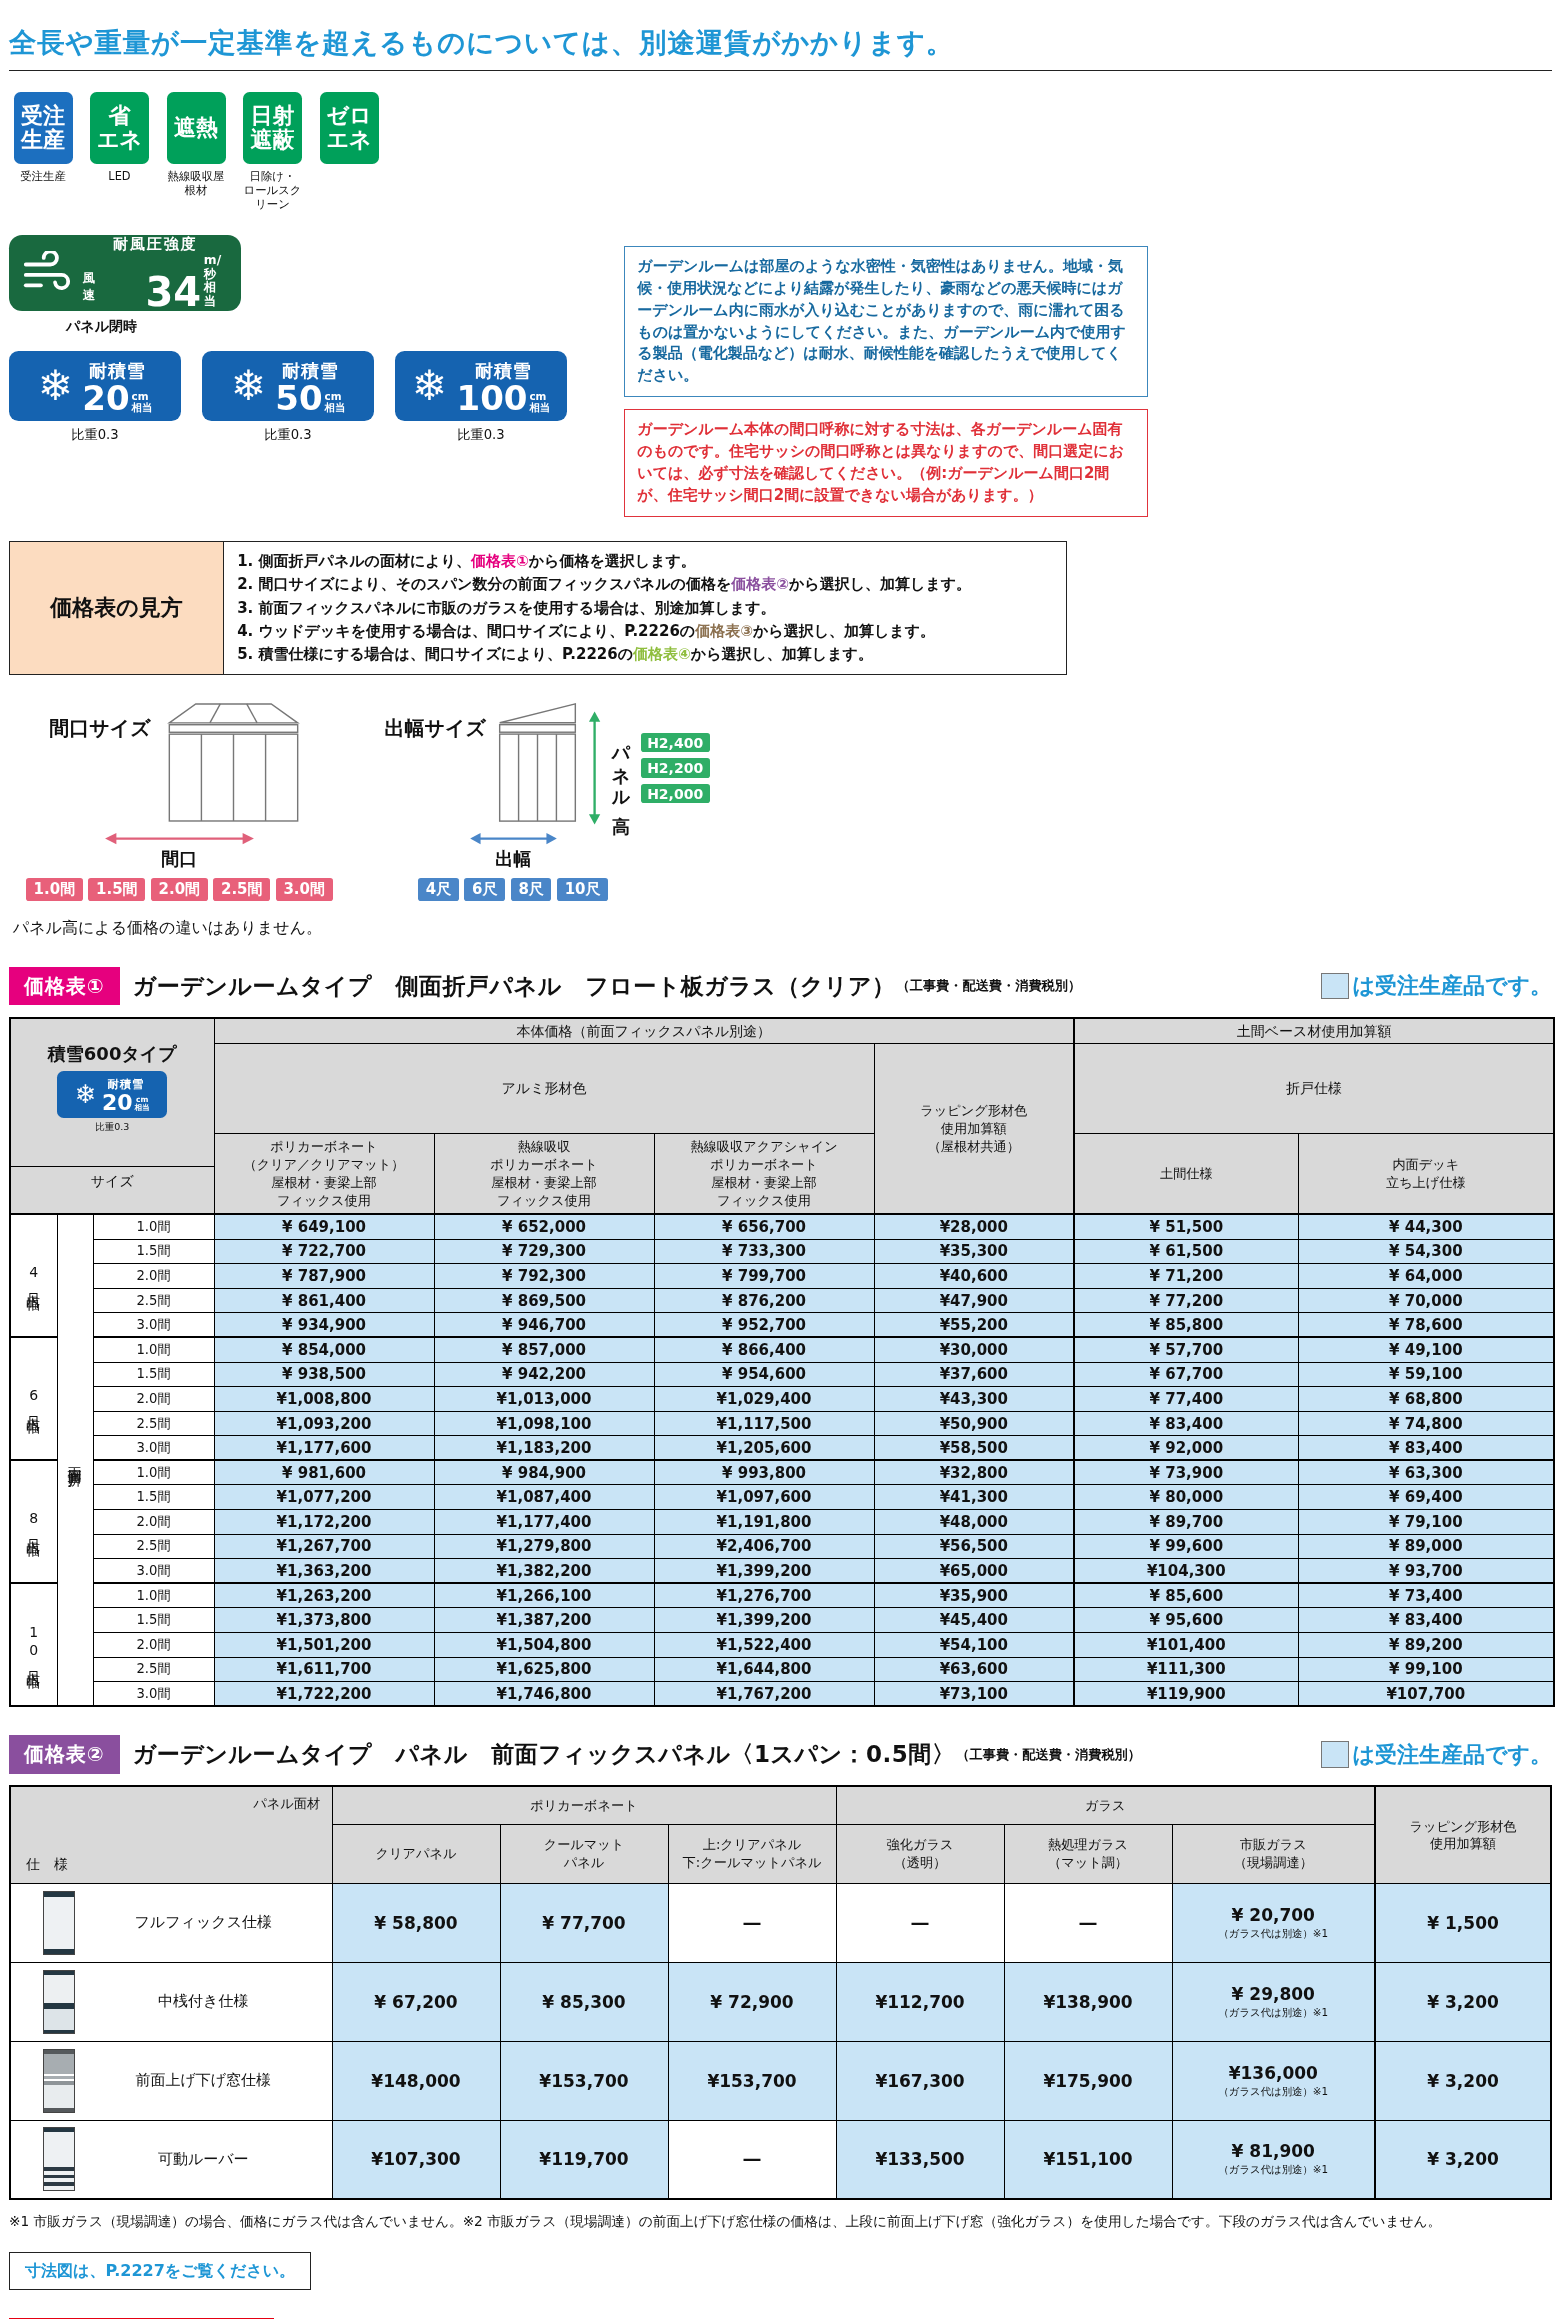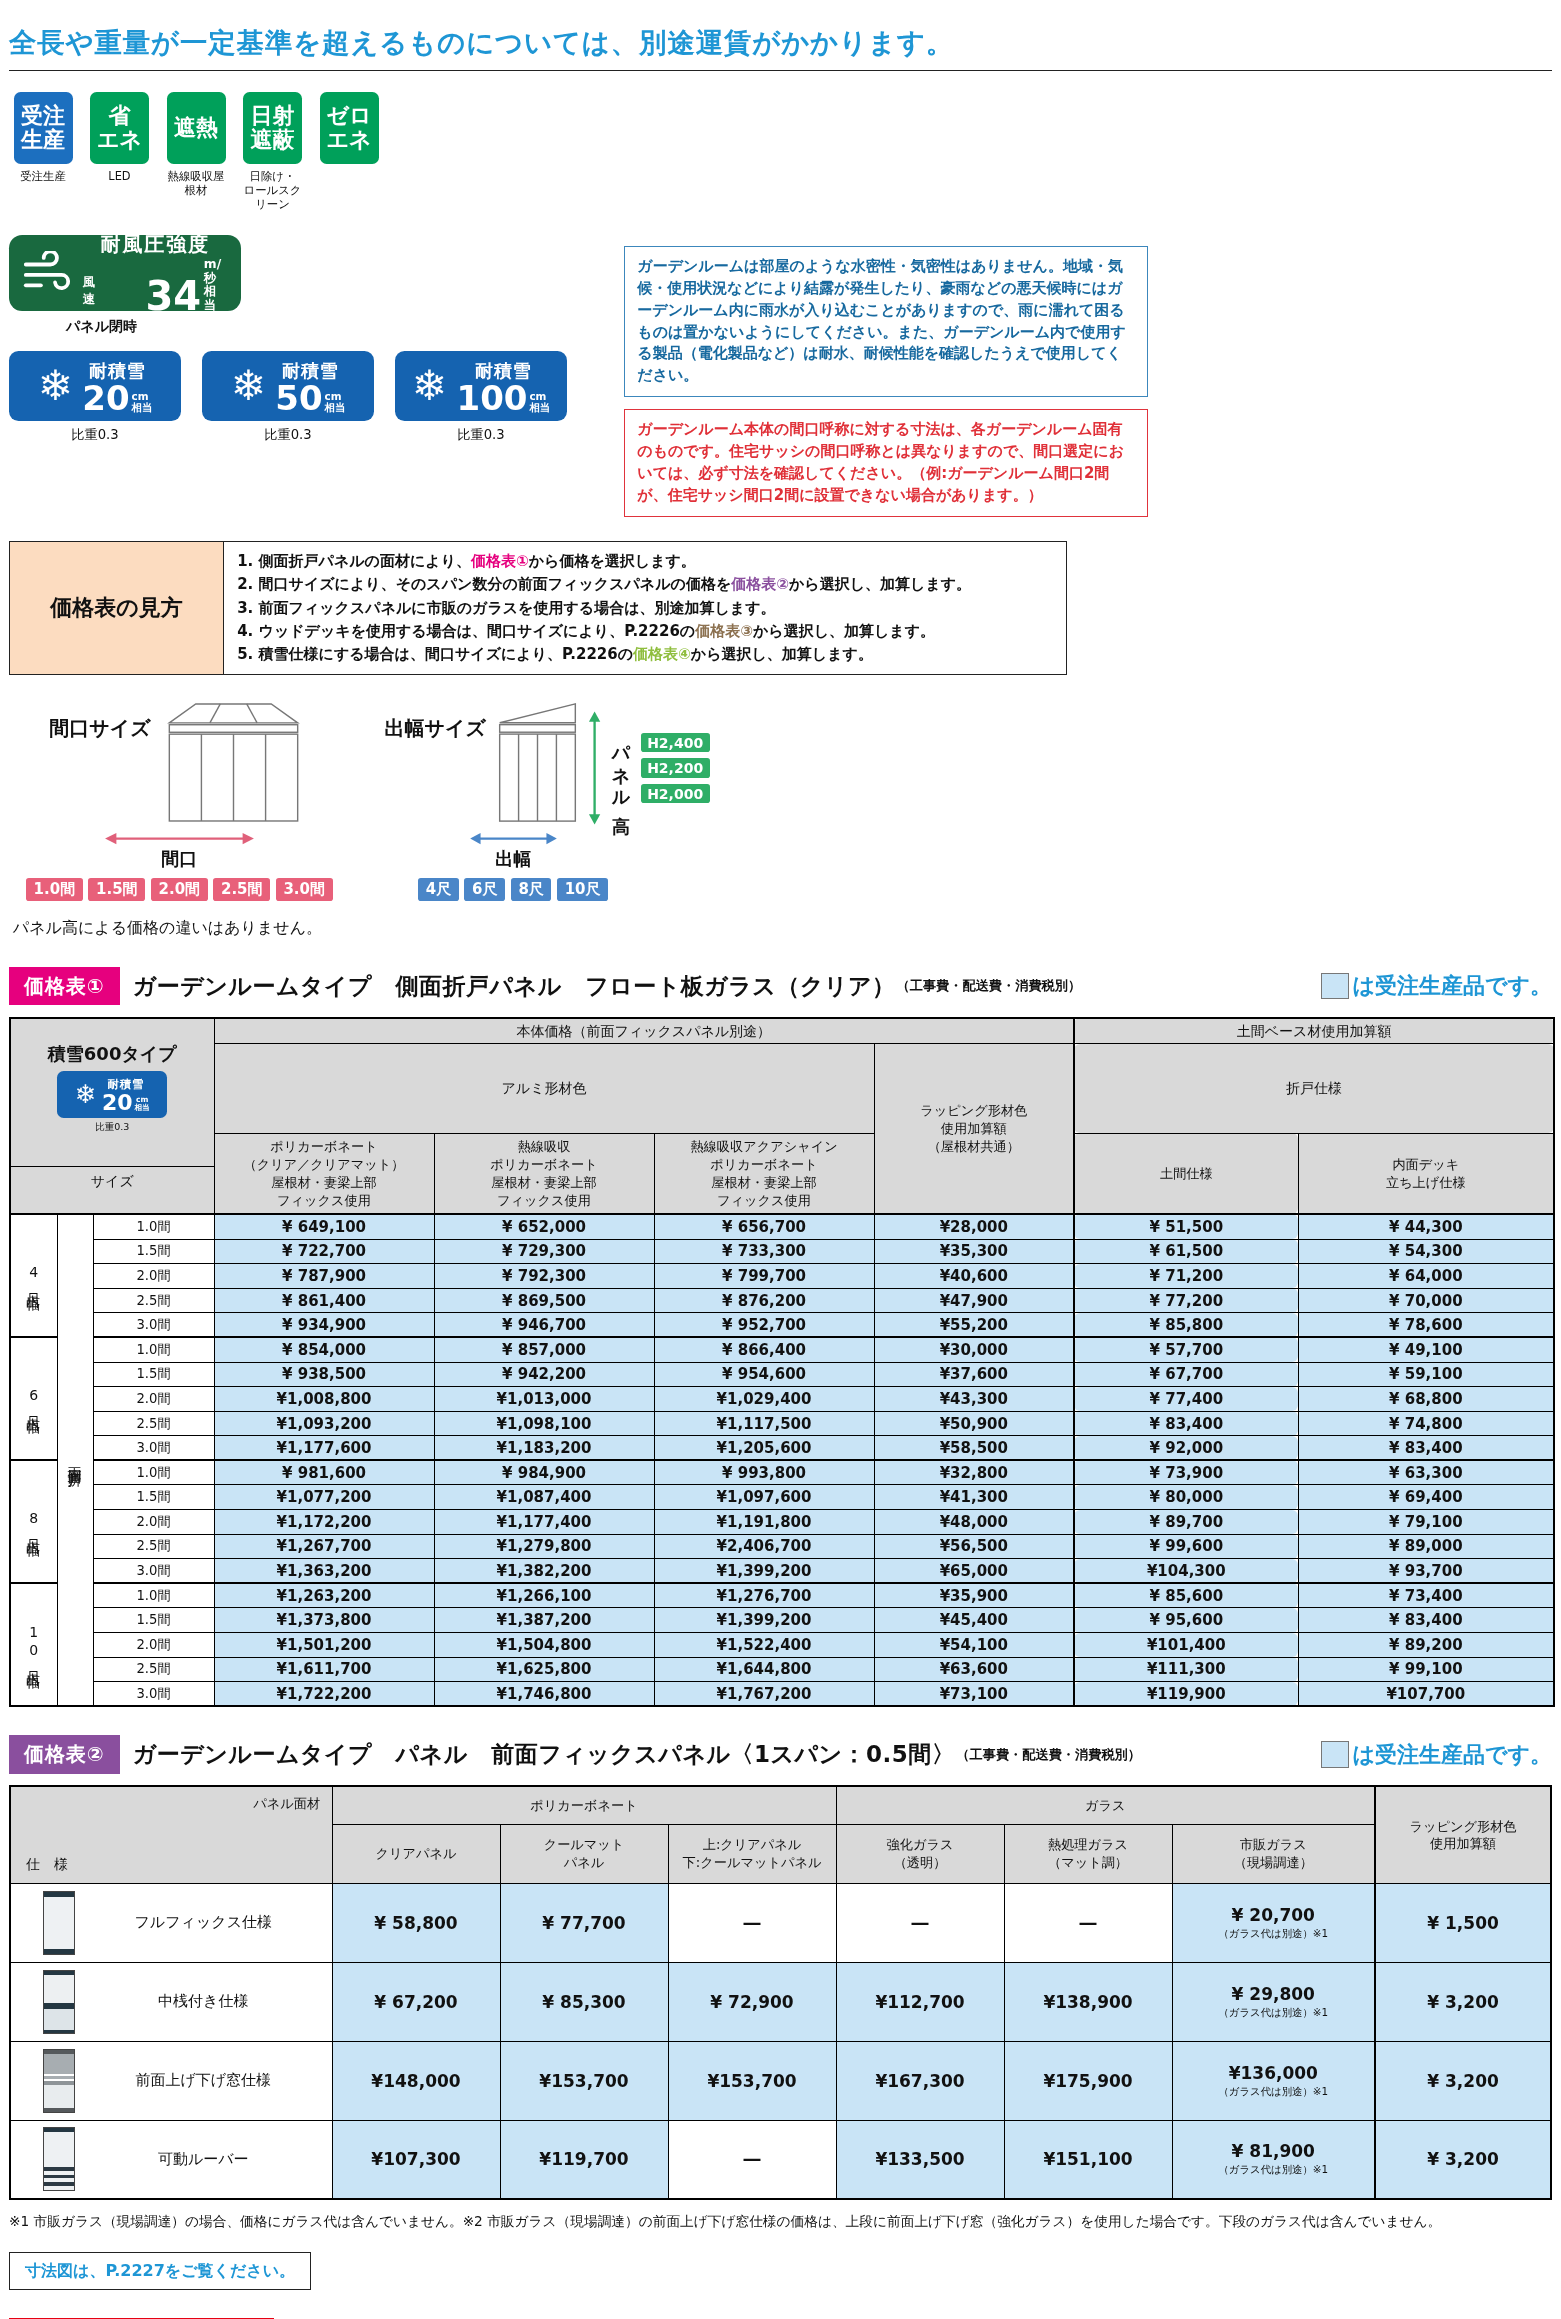--- a/index.html
+++ b/index.html
@@ -25,21 +25,21 @@
   .fbadge-cap { font-size: 11.4px; margin-top: 4.7px; text-align: center; white-space: pre-line; line-height: 1.25; }
 
   
   .env-row { display: flex; margin-top: 23px; gap: 28px; }
   .env-left { width: 587px; }
   .wind-badge {
     width: 232px; height: 76px; background: #19693f; border-radius: 13.2px; color: #fff;
     display: flex; align-items: center; padding: 0 13.2px; gap: 9.5px;
   }
   .wind-right { display: flex; flex-direction: column; align-items: center; }
-  .wind-title { font-size: 20px; font-weight: bold; letter-spacing: 1.9px; }
+  .wind-title { font-size: 15px; font-weight: bold; letter-spacing: 1.9px; }
   .wind-line { display: flex; align-items: flex-end; gap: 2.8px; }
   .wind-prefix { font-size: 12.3px; font-weight: bold; padding-bottom: 5.7px; }
   .wind-val { font-size: 40px; font-weight: bold; line-height: 0.9; margin-left: 40px; }
   .wind-unit { font-size: 12.3px; font-weight: bold; white-space: pre-line; line-height: 1.1; padding-bottom: 1.9px; }
   .wind-cap { font-size: 14px; font-weight: bold; margin: 7.6px 0 0 57px; }
 
   .snow-row { display: flex; gap: 21px; margin-top: 15px; }
   .snow-wrap { display: flex; flex-direction: column; align-items: center; }
   .snow {
     width: 172px; height: 70px; background: #1563b0; border-radius: 9.5px; color: #fff;
@@ -115,21 +115,21 @@
   .snow-mini .snow-title { font-size: 11.4px; }
   .snow-mini .snow-val { font-size: 22px; }
   .snow-mini .snow-unit { font-size: 7.6px; }
   .corner-cap { font-size: 9.5px; margin-top: 2.8px; }
   .corner-size { border-top: 0.9px solid #000; font-size: 14px; padding: 4.7px 0; text-align: center; }
   .t1 tbody th, .t1 tbody td { height: 24.6px; }
   .gcell, .scell { background: #fff; font-size: 14px; font-weight: normal; }
   .vtext { writing-mode: vertical-rl; text-orientation: upright; letter-spacing: 1.9px; text-align: center; padding: 5.7px 0; }
   .szcell { background: #fff; font-size: 13.2px; font-weight: normal; text-align: center; }
   .pcell { background: #c9e4f6; font-weight: bold; font-size: 15px; text-align: center; white-space: nowrap; padding: 0.9px 7.6px; }
-  .secdiv { border-left: 2.8px solid #000 !important; border-radius: 6px; }
+  .secdiv { border-left: 2.8px solid #000 !important; }
   .gfirst th, .gfirst td { border-top: 2.8px solid #000; }
 
   
   .t2 { width: 1543px; border: 2.8px solid #000; margin-top: 11.4px; }
   .t2 th, .t2 td { border: 0.9px solid #000; }
   .t2 thead th { background: #d9d9d9; font-size: 13.2px; font-weight: normal; white-space: pre-line; text-align: center; vertical-align: middle; line-height: 1.3; padding: 3.8px 1.9px; }
   .diag-cell { background: #d9d9d9; position: relative; padding: 0 !important;
     background-image: linear-gradient(to bottom right, transparent 49.55%, #000 49.55%, #000 50.45%, transparent 50.45%); }
   .diag-top { position: absolute; top: 7.6px; right: 11.4px; font-size: 13.2px; }
   .diag-bottom { position: absolute; bottom: 9.5px; left: 15px; font-size: 14px; }

